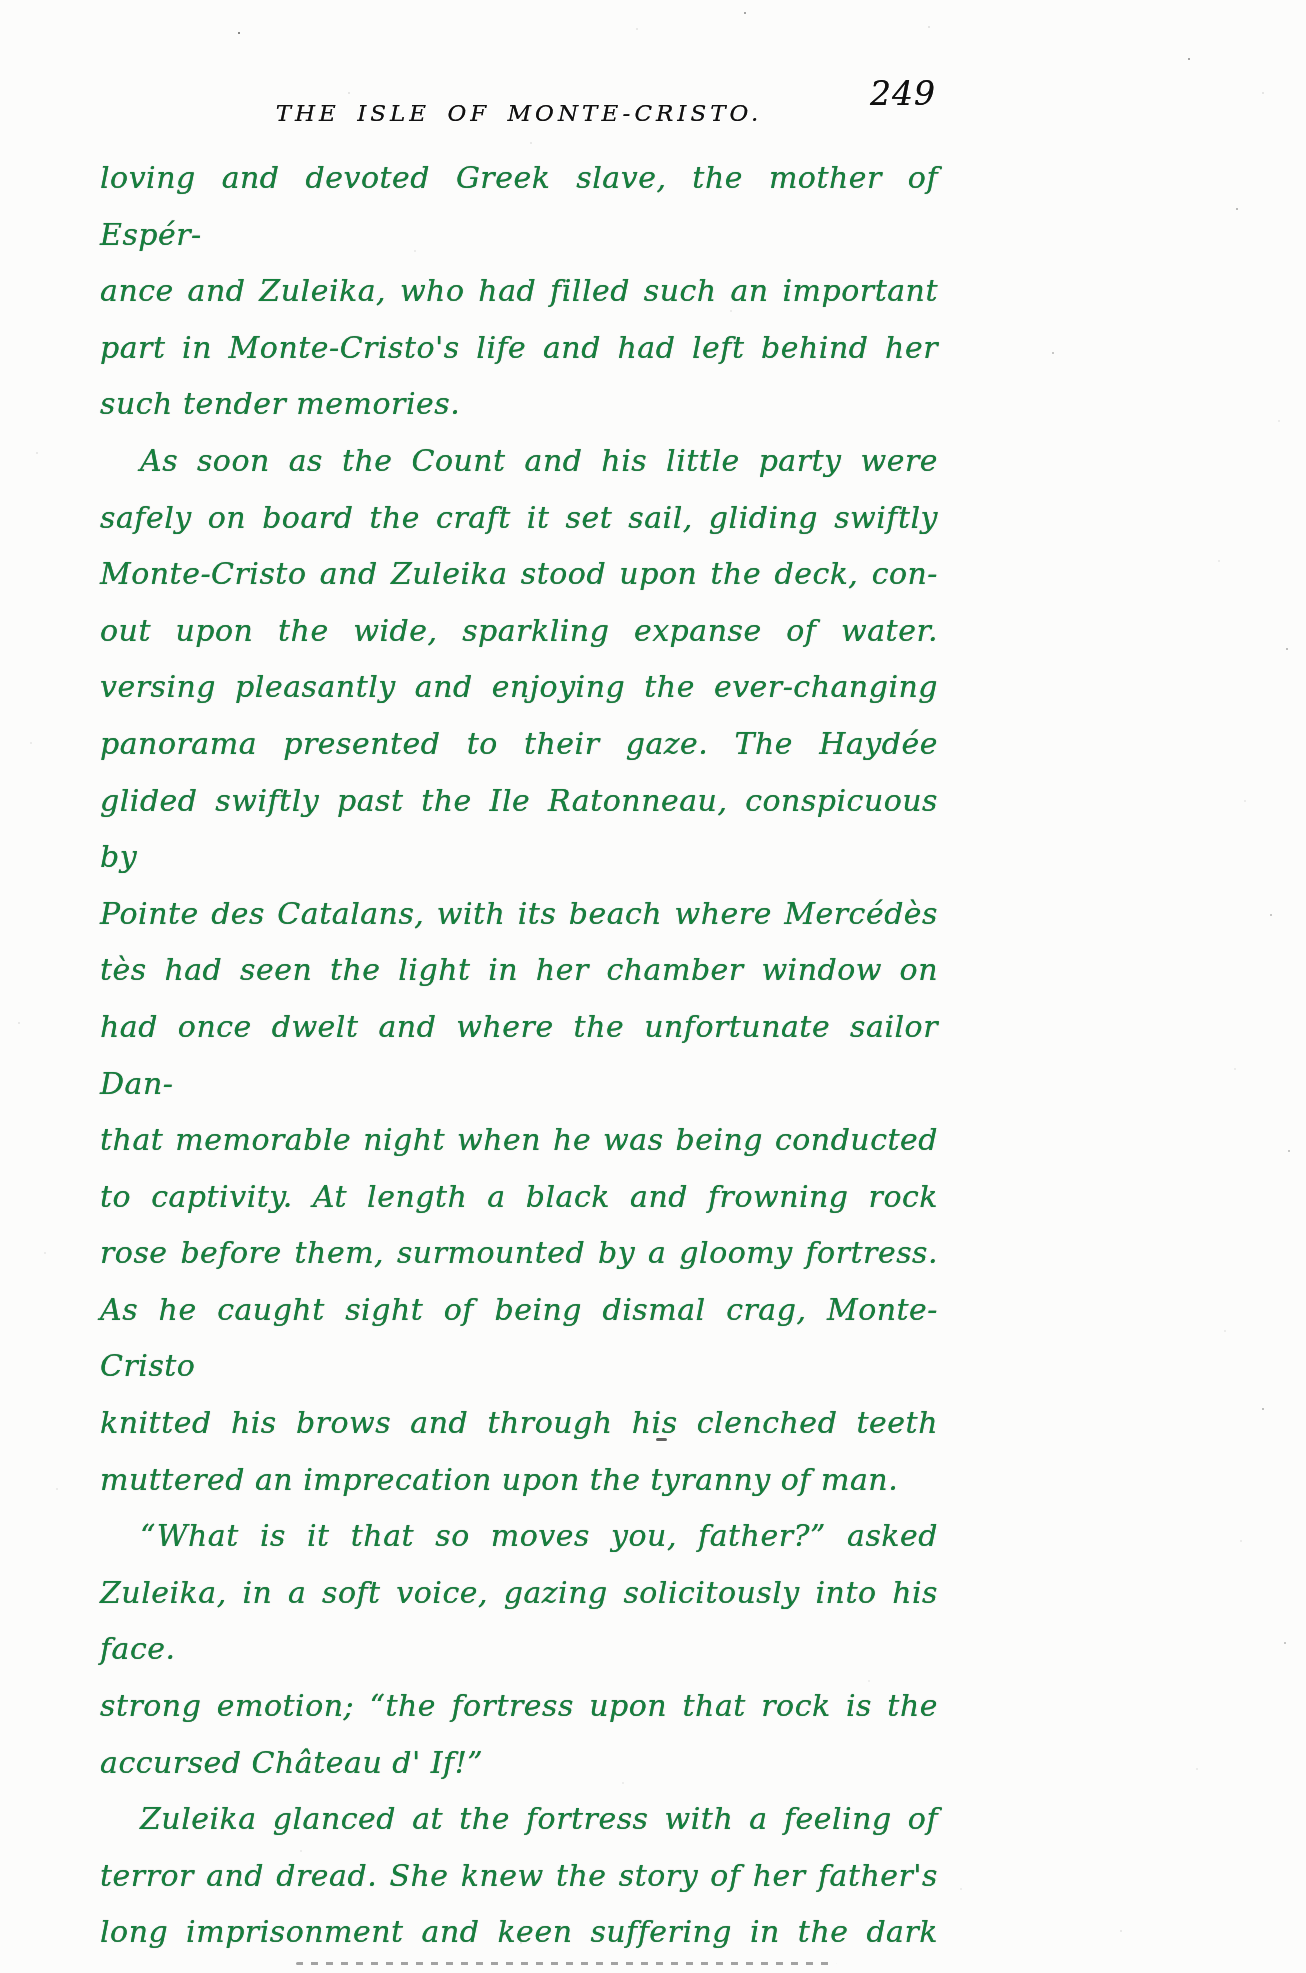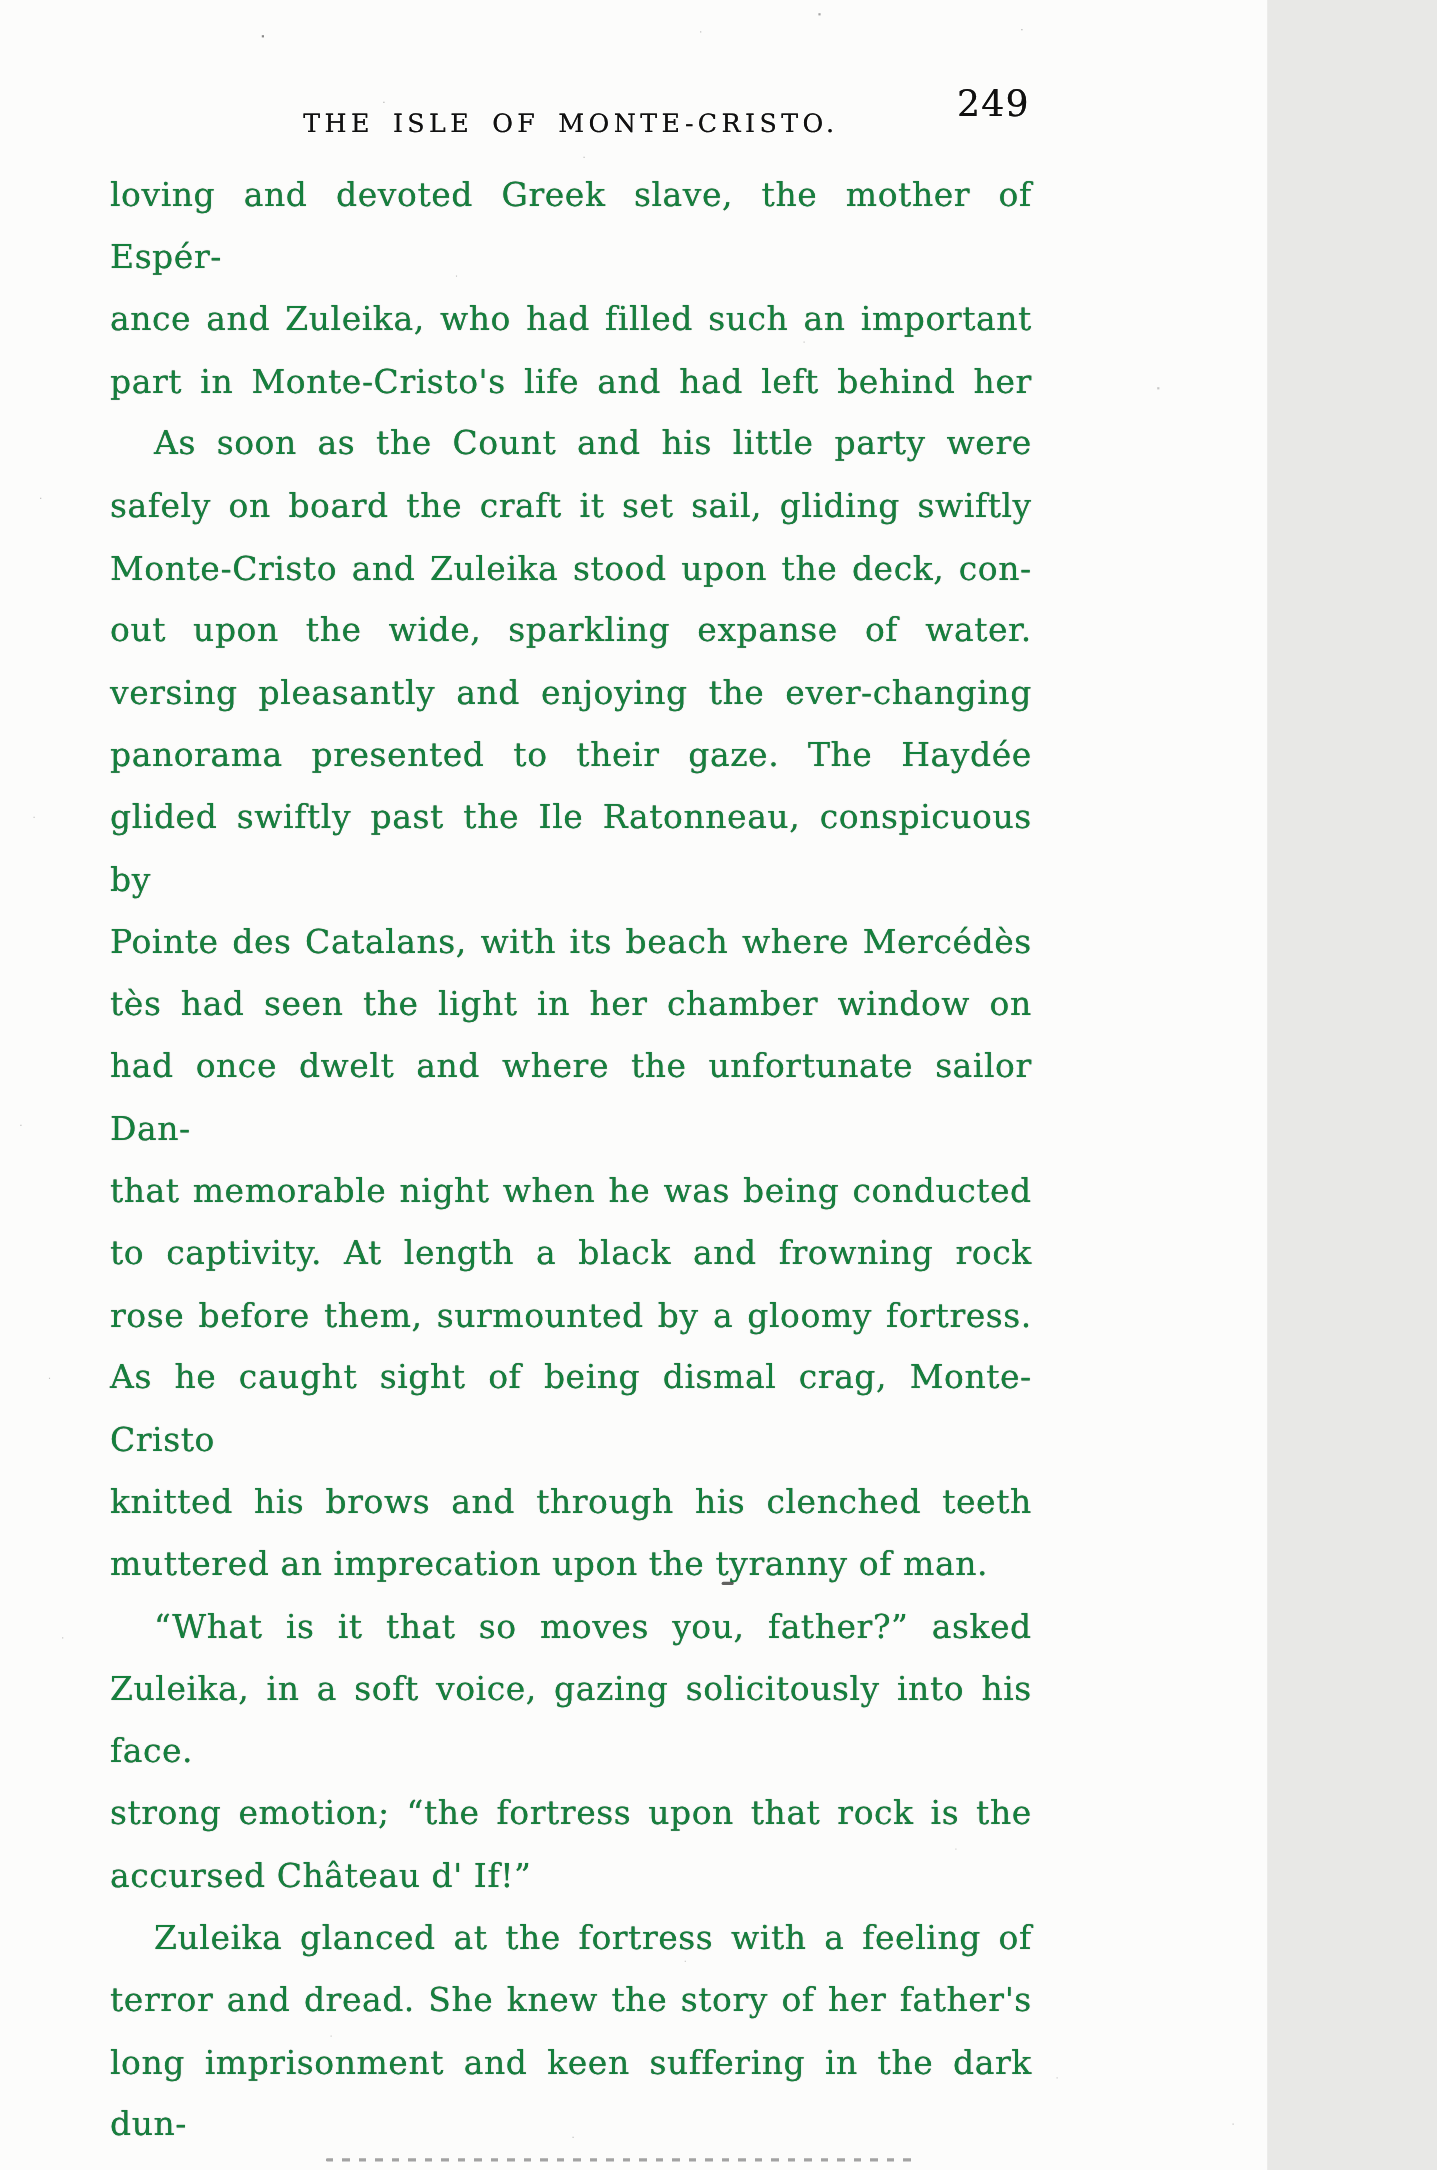--- a/index.html
+++ b/index.html
@@ -2,26 +2,27 @@
 <html><head>
 <meta charset="utf-8">
 <style>
   html, body {
     margin: 0;
     padding: 0;
     background: #e8e8e6;
   }
   .scan-page {
     position: relative;
-    width: 1152px;
+    width: 1306px;
     height: 1973px;
     background: #fcfcfb;
     overflow: hidden;
     font-family: "DejaVu Serif", "Liberation Serif", serif;
     color: #151515;
+    font-style: italic;
   }
   
   .header-row {
     position: absolute;
     left: 100px;
     top: 86px;
     width: 838px;
     height: 60px;
   }
   .running-title {
@@ -139,20 +140,21 @@
 
   <div class="header-row">
     <div class="running-title">THE ISLE OF MONTE-CRISTO.</div>
     <div class="page-number">249</div>
   </div>
 
   <div class="body-column">
       <div class="line">loving and devoted Greek slave, the mother of Espér-</div>
       <div class="line">ance and Zuleika, who had filled such an important</div>
       <div class="line">part in Monte-Cristo's life and had left behind her</div>
+      <div class="line left">such tender memories.</div>
       <div class="line indent">As soon as the Count and his little party were</div>
       <div class="line">safely on board the craft it set sail, gliding swiftly</div>
       <div class="line">Monte-Cristo and Zuleika stood upon the deck, con-</div>
       <div class="line">out upon the wide, sparkling expanse of water.</div>
       <div class="line">versing pleasantly and enjoying the ever-changing</div>
       <div class="line">panorama presented to their gaze. The Haydée</div>
       <div class="line">glided swiftly past the Ile Ratonneau, conspicuous by</div>
       <div class="line">Pointe des Catalans, with its beach where Mercédès</div>
       <div class="line">tès had seen the light in her chamber window on</div>
       <div class="line">had once dwelt and where the unfortunate sailor Dan-</div>

